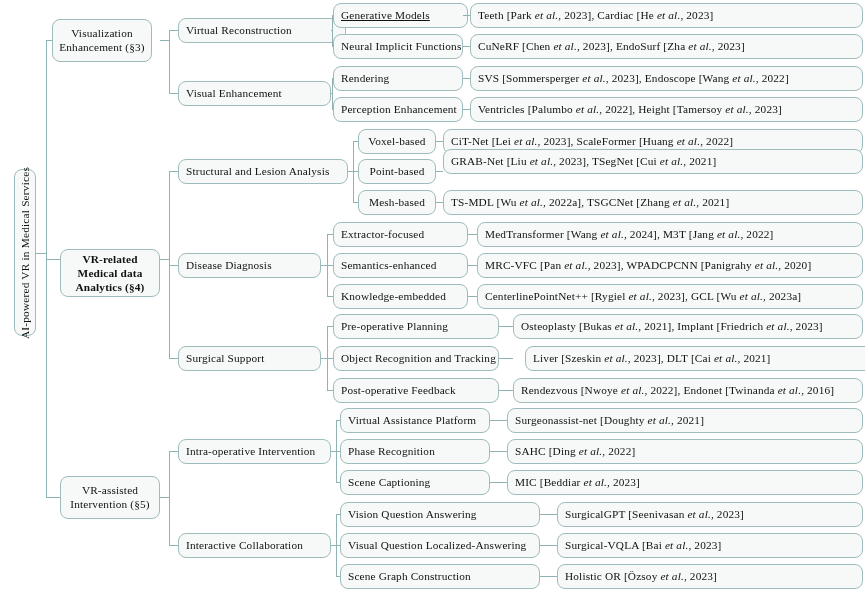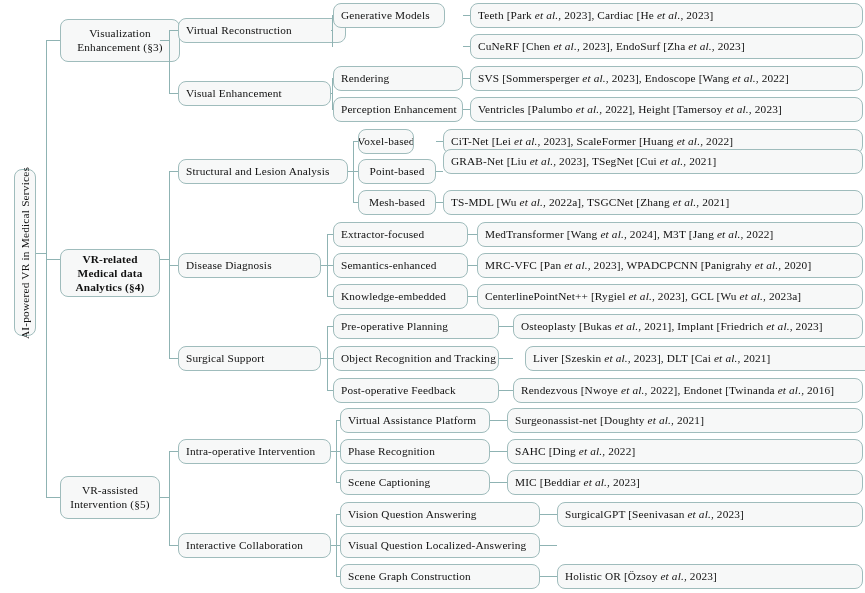--- a/index.html
+++ b/index.html
@@ -63,41 +63,44 @@
 </head>
 <body>
 
 <div id="canvas">
     <div class="root" style="left: 14px; top: 169px; width: 22px; height: 167px;">
       <div class="rtxt">AI-powered VR in Medical Services</div>
     </div>
     <div class="ln lnh" style="left: 36px; top: 252.5px; width: 10px;"></div>
     <div class="ln lnv" style="left: 46px; top: 40px; height: 457px;"></div>
     <div class="ln lnh" style="left: 46px; top: 40px; width: 14px;"></div>
-    <div class="node multiline" style="left: 60px; top: 18.5px; width: 120px; height: 43px; font-weight: 400; justify-content: center;">
+    <div class="node multiline" style="left: 52px; top: 18.5px; width: 100px; height: 43px; font-weight: 400; justify-content: center;">
       <span>Visualization</span>
       <span>Enhancement (§3)</span>
     </div>
     <div class="ln lnh" style="left: 160px; top: 40px; width: 9px;"></div>
     <div class="ln lnv" style="left: 169px; top: 30px; height: 63px;"></div>
     <div class="ln lnh" style="left: 169px; top: 30px; width: 9px;"></div>
     <div class="node left" style="left: 178px; top: 17.5px; width: 168px; height: 25px;">
       <span>Virtual Reconstruction</span>
     </div>
     <div class="ln lnh" style="left: 331px; top: 30px; width: 1px;"></div>
     <div class="ln lnv" style="left: 332px; top: 15px; height: 31px;"></div>
     <div class="ln lnh" style="left: 332px; top: 15px; width: 1px;"></div>
-    <div class="node left" style="left: 333px; top: 2.5px; width: 112px; height: 25px;">
+    <div class="node left" style="left: 333px; top: 2.5px; width: 135px; height: 25px; text-decoration: underline;">
       <span>Generative Models</span>
     </div>
     <div class="ln lnh" style="left: 463px; top: 15px; width: 7px;"></div>
     <div class="node left" style="left: 470px; top: 2.5px; width: 393px; height: 25px;">
       <span>Teeth [Park <em class="it">et al.</em>, 2023], Cardiac [He <em class="it">et al.</em>, 2023]</span>
     </div>
     <div class="ln lnh" style="left: 332px; top: 46px; width: 1px;"></div>
+    <div class="node left" style="left: 333px; top: 33.5px; width: 130px; height: 25px;">
+      <span>Neural Implicit Functions</span>
+    </div>
     <div class="ln lnh" style="left: 463px; top: 46px; width: 7px;"></div>
     <div class="node left" style="left: 470px; top: 33.5px; width: 393px; height: 25px;">
       <span>CuNeRF [Chen <em class="it">et al.</em>, 2023], EndoSurf [Zha <em class="it">et al.</em>, 2023]</span>
     </div>
     <div class="ln lnh" style="left: 169px; top: 93px; width: 9px;"></div>
     <div class="node left" style="left: 178px; top: 80.5px; width: 153px; height: 25px;">
       <span>Visual Enhancement</span>
     </div>
     <div class="ln lnh" style="left: 331px; top: 93px; width: 1px;"></div>
     <div class="ln lnv" style="left: 332px; top: 78px; height: 31px;"></div>
@@ -125,21 +128,21 @@
     </div>
     <div class="ln lnh" style="left: 160px; top: 259px; width: 9px;"></div>
     <div class="ln lnv" style="left: 169px; top: 171px; height: 187px;"></div>
     <div class="ln lnh" style="left: 169px; top: 171px; width: 9px;"></div>
     <div class="node left" style="left: 178px; top: 158.5px; width: 170px; height: 25px;">
       <span>Structural and Lesion Analysis</span>
     </div>
     <div class="ln lnh" style="left: 348px; top: 171px; width: 5px;"></div>
     <div class="ln lnv" style="left: 353px; top: 141px; height: 61px;"></div>
     <div class="ln lnh" style="left: 353px; top: 141px; width: 5px;"></div>
-    <div class="node center" style="left: 358px; top: 128.5px; width: 56px; height: 25px;">
+    <div class="node center" style="left: 358px; top: 128.5px; width: 78px; height: 25px;">
       <span>Voxel-based</span>
     </div>
     <div class="ln lnh" style="left: 436px; top: 141px; width: 7px;"></div>
     <div class="node left" style="left: 443px; top: 128.5px; width: 420px; height: 25px;">
       <span>CiT-Net [Lei <em class="it">et al.</em>, 2023], ScaleFormer [Huang <em class="it">et al.</em>, 2022]</span>
     </div>
     <div class="ln lnh" style="left: 353px; top: 171px; width: 5px;"></div>
     <div class="node center" style="left: 358px; top: 158.5px; width: 78px; height: 25px;">
       <span>Point-based</span>
     </div>
@@ -264,20 +267,23 @@
     </div>
     <div class="ln lnh" style="left: 540px; top: 514px; width: 17px;"></div>
     <div class="node left" style="left: 557px; top: 501.5px; width: 306px; height: 25px;">
       <span>SurgicalGPT [Seenivasan <em class="it">et al.</em>, 2023]</span>
     </div>
     <div class="ln lnh" style="left: 335.5px; top: 545px; width: 4.5px;"></div>
     <div class="node left" style="left: 340px; top: 532.5px; width: 200px; height: 25px;">
       <span>Visual Question Localized-Answering</span>
     </div>
     <div class="ln lnh" style="left: 540px; top: 545px; width: 17px;"></div>
+    <div class="node left" style="left: 557px; top: 532.5px; width: 306px; height: 25px;">
+      <span>Surgical-VQLA [Bai <em class="it">et al.</em>, 2023]</span>
+    </div>
     <div class="ln lnh" style="left: 335.5px; top: 576px; width: 4.5px;"></div>
     <div class="node left" style="left: 340px; top: 563.5px; width: 200px; height: 25px;">
       <span>Scene Graph Construction</span>
     </div>
     <div class="ln lnh" style="left: 540px; top: 576px; width: 17px;"></div>
     <div class="node left" style="left: 557px; top: 563.5px; width: 306px; height: 25px;">
       <span>Holistic OR [Özsoy <em class="it">et al.</em>, 2023]</span>
     </div>
   </div>
 

